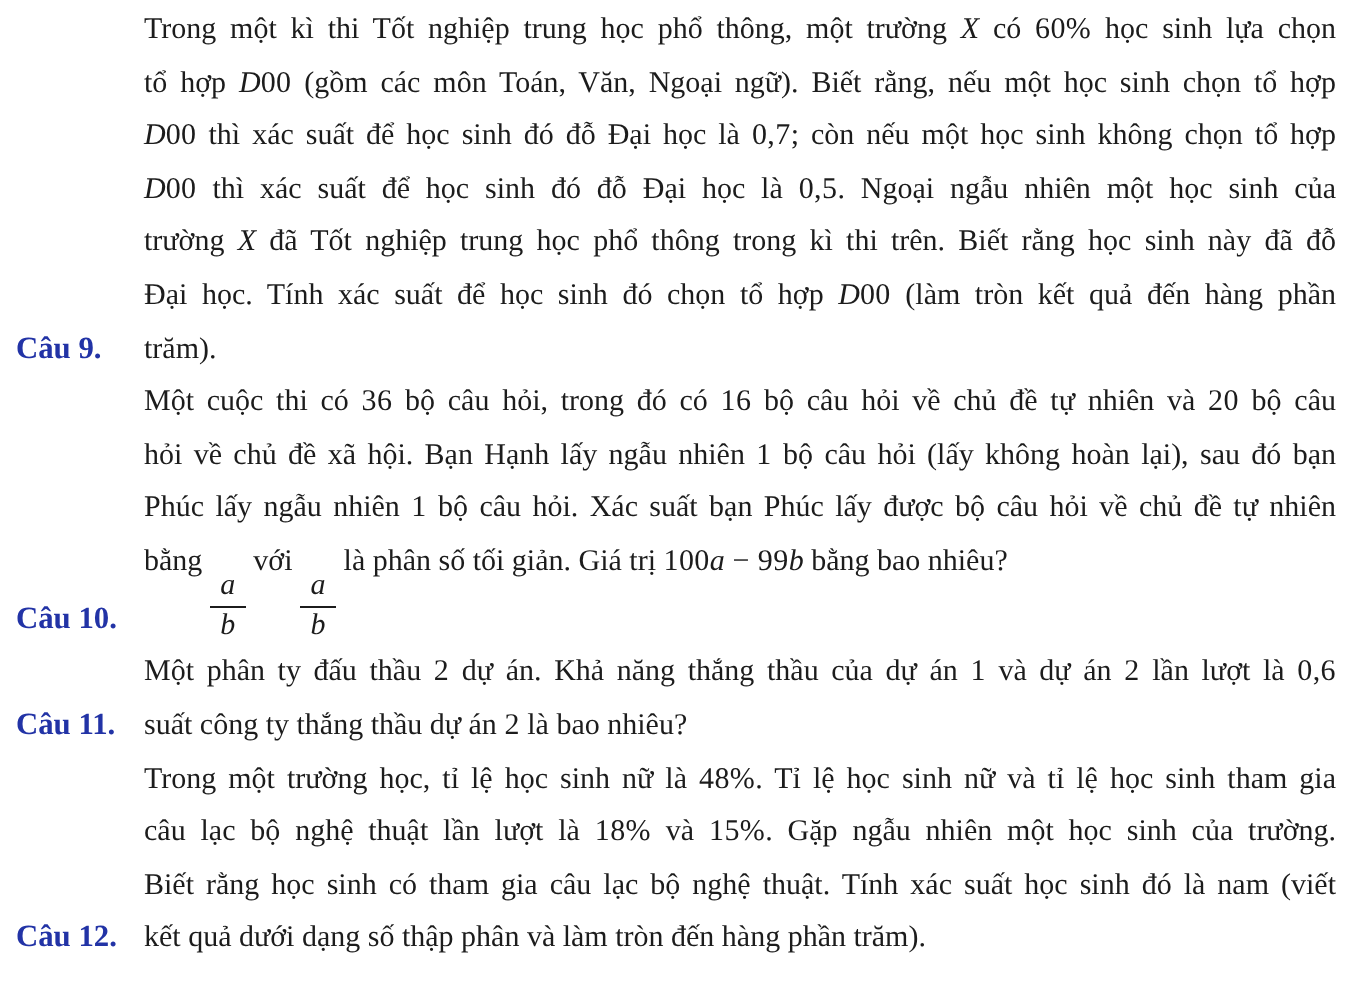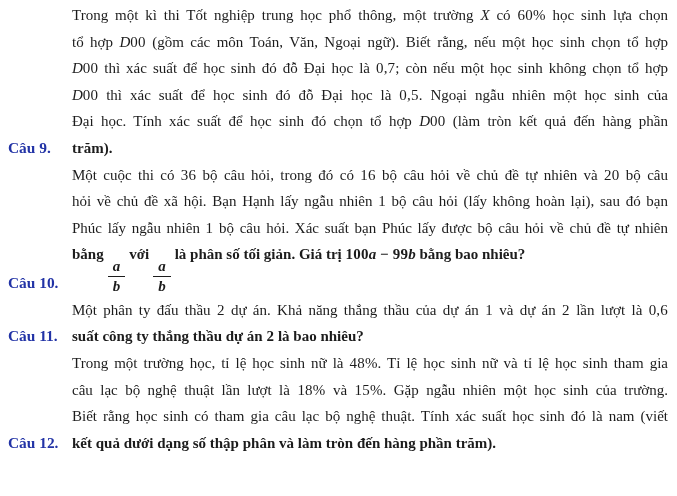--- a/index.html
+++ b/index.html
@@ -22,21 +22,21 @@
     line-height:26.6px;
     white-space:nowrap;
   }
   .qbody{flex:1 1 auto;min-width:0;}
   .line{
     font-size:15px;
     line-height:26.6px;
     text-align:justify;
     text-align-last:justify;
   }
-  .line.last{text-align:left;text-align-last:left;font-weight:bold;}
+  .line.last{text-align:left;text-align-last:left;}
   .mvar{font-style:italic;}
   .mnum{letter-spacing:.2px;}
   .frac{
     display:inline-flex;
     flex-direction:column;
     align-items:center;
     vertical-align:-12px;
     line-height:1.05;
     font-style:italic;
     margin:0 4px;
@@ -50,20 +50,21 @@
 
 <div class="page" style="--lbl: #2233a6; --txt: #1c1c1c; --bg: #ffffff;">
   <div class="questions">
       <div class="q">
         <div class="qlabel">Câu 9.</div>
         <div class="qbody">
           <div class="line"><span class="txt">Trong một kì thi Tốt nghiệp trung học phổ thông, một trường </span><span class="mvar">X</span><span class="txt"> có </span><span class="mnum">60%</span><span class="txt"> học sinh lựa chọn</span></div>
           <div class="line"><span class="txt">tổ hợp </span><span class="mvar">D</span><span class="mnum">00</span><span class="txt"> (gồm các môn Toán, Văn, Ngoại ngữ). Biết rằng, nếu một học sinh chọn tổ hợp</span></div>
           <div class="line"><span class="mvar">D</span><span class="mnum">00</span><span class="txt"> thì xác suất để học sinh đó đỗ Đại học là </span><span class="mnum">0,7</span><span class="txt">; còn nếu một học sinh không chọn tổ hợp</span></div>
           <div class="line"><span class="mvar">D</span><span class="mnum">00</span><span class="txt"> thì xác suất để học sinh đó đỗ Đại học là </span><span class="mnum">0,5</span><span class="txt">. Ngoại ngẫu nhiên một học sinh của</span></div>
+          <div class="line"><span class="txt">trường </span><span class="mvar">X</span><span class="txt"> đã Tốt nghiệp trung học phổ thông trong kì thi trên. Biết rằng học sinh này đã đỗ</span></div>
           <div class="line"><span class="txt">Đại học. Tính xác suất để học sinh đó chọn tổ hợp </span><span class="mvar">D</span><span class="mnum">00</span><span class="txt"> (làm tròn kết quả đến hàng phần</span></div>
           <div class="line last"><span class="txt">trăm).</span></div>
         </div>
       </div>
       <div class="q">
         <div class="qlabel">Câu 10.</div>
         <div class="qbody">
           <div class="line"><span class="txt">Một cuộc thi có </span><span class="mnum">36</span><span class="txt"> bộ câu hỏi, trong đó có </span><span class="mnum">16</span><span class="txt"> bộ câu hỏi về chủ đề tự nhiên và </span><span class="mnum">20</span><span class="txt"> bộ câu</span></div>
           <div class="line"><span class="txt">hỏi về chủ đề xã hội. Bạn Hạnh lấy ngẫu nhiên </span><span class="mnum">1</span><span class="txt"> bộ câu hỏi (lấy không hoàn lại), sau đó bạn</span></div>
           <div class="line"><span class="txt">Phúc lấy ngẫu nhiên </span><span class="mnum">1</span><span class="txt"> bộ câu hỏi. Xác suất bạn Phúc lấy được bộ câu hỏi về chủ đề tự nhiên</span></div>

